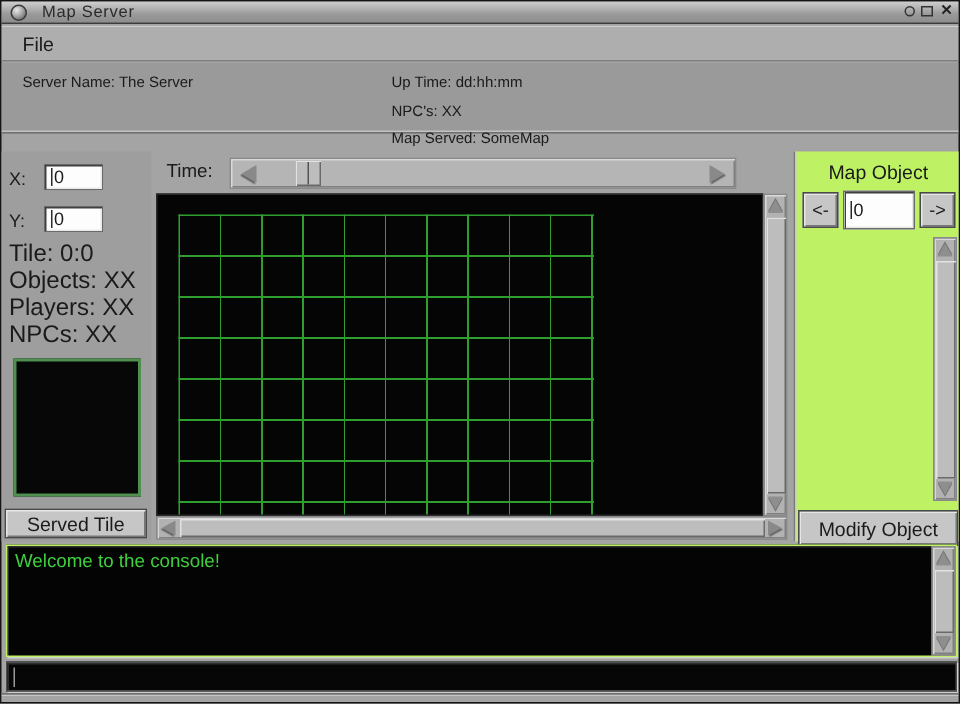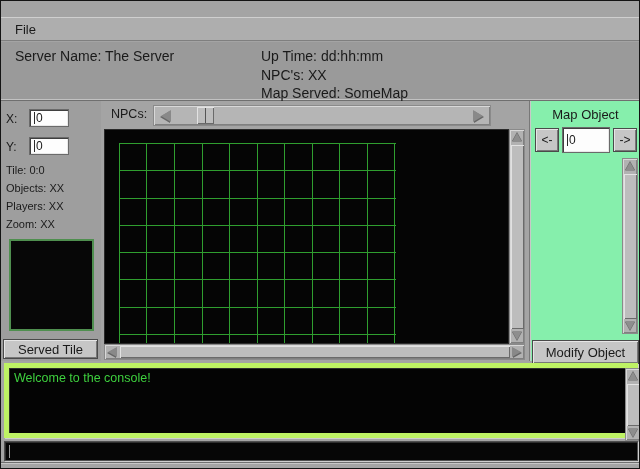--- a/index.html
+++ b/index.html
@@ -37,33 +37,33 @@
   .wbtn .sq{width:8px;height:7px;border:1.5px solid #333;margin:1px auto 0;}
   .wbtn .x{font-size:10px;line-height:10px;color:#222;text-align:center;font-weight:bold;}
   
   #menubar{
     position:absolute;top:16px;left:0;right:0;height:24px;background:#aeaeae;
     border-bottom:1px solid #7f7f7f;box-shadow:inset 0 1px 0 #cfcfcf;
   }
   #menu-file{position:absolute;left:14px;top:0;height:24px;display:flex;align-items:center;font-size:13px;}
   
   #infopanel{
-    position:absolute;top:41px;left:0;right:0;height:59px;background:#9a9a9a;
+    position:absolute;top:41px;left:0;right:0;height:47px;background:#9a9a9a;
     border-bottom:1px solid #6f6f6f;box-shadow:inset 0 -1px 0 #c2c2c2;
-    font-size:14px;
+    font-size:10px;
   }
   .info-col{position:absolute;top:5px;line-height:18.5px;}
   #info-col-left{left:14px;}
   #info-col-right{left:260px;}
   
   #main{position:absolute;top:100px;left:0;right:0;height:260px;background:#a4a4a4;}
   
   #tilepanel{position:absolute;left:0;top:0;width:100px;height:260px;background:#9e9e9e;}
   .coord-label{position:absolute;left:5px;font-size:12px;}
-  #tile-stats{position:absolute;left:5px;top:60px;font-size:11px;line-height:18px;}
+  #tile-stats{position:absolute;left:5px;top:60px;font-size:16px;line-height:18px;}
   #tile-preview{
     position:absolute;left:8px;top:138px;width:85px;height:92px;
     background:#070707;border:2px solid #4f8f4f;
   }
   
   #zoom-label{position:absolute;left:110px;top:6px;font-size:12.5px;}
   #zoom-bar{
     position:absolute;left:152px;top:4px;width:338px;height:21px;background:#b5b5b5;
     border:1px solid #8a8a8a;box-shadow:inset 1px 1px 0 #d8d8d8, inset -1px -1px 0 #808080;
   }
@@ -78,45 +78,58 @@
   }
   #zoom-thumb::after{content:"";position:absolute;left:8px;top:1px;bottom:1px;width:1px;background:#555;}
   
   #map-canvas{position:absolute;left:103px;top:28px;width:405px;height:215px;background:#050505;border:1px solid #2a2a2a;overflow:hidden;}
   #map-grid{position:absolute;left:14px;top:13px;}
   
   .sbar{position:absolute;background:#b2b2b2;border:1px solid #8a8a8a;box-shadow:inset 1px 1px 0 #d8d8d8, inset -1px -1px 0 #808080;}
   .sb-thumb{position:absolute;background:#bdbdbd;box-shadow:inset 1px 1px 0 #e2e2e2, inset -1px -1px 0 #6a6a6a;}
   
   #objectpanel{
-    position:absolute;left:528px;top:0;width:112px;height:260px;background:#86efac;
+    position:absolute;left:528px;top:0;width:112px;height:260px;background:#bef264;
     border-left:1px solid #787878;box-shadow:inset 1px 0 0 #c8c8c8;
   }
   #object-title{position:absolute;top:6px;left:0;right:0;text-align:center;font-size:13px;}
   #object-scrollbar{left:92px;top:57px;width:16px;height:176px;}
   
   #console{
     position:absolute;top:362px;left:3px;width:634px;height:75px;background:#040404;
-    border:5px solid #bef264;box-shadow:inset 1px 1px 0 #2e2e2e, 1px 1px 0 #cfcfcf;
+    border:1px solid #bef264;box-shadow:inset 1px 1px 0 #2e2e2e, 1px 1px 0 #cfcfcf;
   }
   #console-text{position:absolute;left:5px;top:3px;font-size:12.5px;color:#3ecf3e;}
   #console-scrollbar{left:616px;top:0px;width:16px;height:73px;}
   #console-input{
     position:absolute;top:440px;left:3px;width:634px;height:20px;background:#060606;
     border:1px solid #4f4f4f;box-shadow:inset 1px 1px 0 #2e2e2e, 1px 1px 0 #cfcfcf;
     display:flex;align-items:center;padding-left:4px;
   }
   #console-input .caret{background:#9a9a9a;height:13px;}
   #bottom-strip{position:absolute;top:461px;left:0;right:0;height:8px;background:#a4a4a4;border-top:1px solid #6f6f6f;box-shadow:inset 0 1px 0 #c6c6c6;}
 </style>
 </head>
 <body>
 
 <div id="win">
 
+  <div id="titlebar">
+    <div id="title-knob"></div>
+    <div id="title-text">Map Server</div>
+    <div class="wbtn" style="right:28px;">
+        <div class="circ"></div>
+      </div>
+    <div class="wbtn" style="right:16px;">
+        <div class="sq"></div>
+      </div>
+    <div class="wbtn" style="right:3px;">
+        <div class="x">✕</div>
+      </div>
+  </div>
 
   <div id="menubar">
     <div id="menu-file">File</div>
   </div>
 
   <div id="infopanel">
     <div class="info-col" id="info-col-left">
       <div>Server Name: The Server</div>
     </div>
     <div class="info-col" id="info-col-right">
@@ -136,27 +149,27 @@
       </div>
       <div class="coord-label" style="top:39px;">Y:</div>
       <div class="field" style="left:28px;top:36px;width:40px;height:18px;">
         <span class="caret"></span>
         <span>0</span>
       </div>
       <div id="tile-stats">
         <div>Tile: 0:0</div>
         <div>Objects: XX</div>
         <div>Players: XX</div>
-        <div>Zoom: XX</div>
+        <div>NPCs: XX</div>
       </div>
       <div id="tile-preview"></div>
       <div class="btn" style="left:2px;top:238px;width:95px;height:20px;">Served Tile</div>
     </div>
 
-    <div id="zoom-label">NPCs:</div>
+    <div id="zoom-label">Time:</div>
     <div id="zoom-bar">
       <div class="sb-arrow" style="left:2px;top:0;width:20px;height:19px;">
           <div class="tri-l"></div>
         </div>
       <div id="zoom-thumb"></div>
       <div class="sb-arrow" style="right:2px;top:0;width:20px;height:19px;">
           <div class="tri-r"></div>
         </div>
     </div>
 

